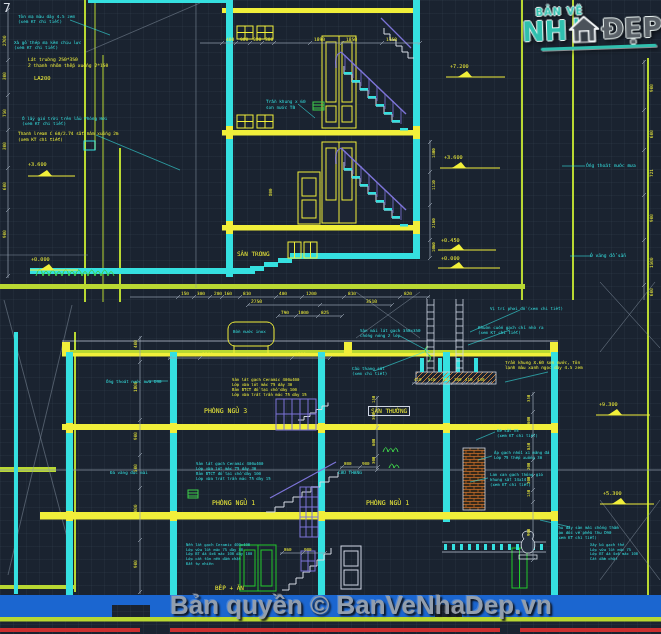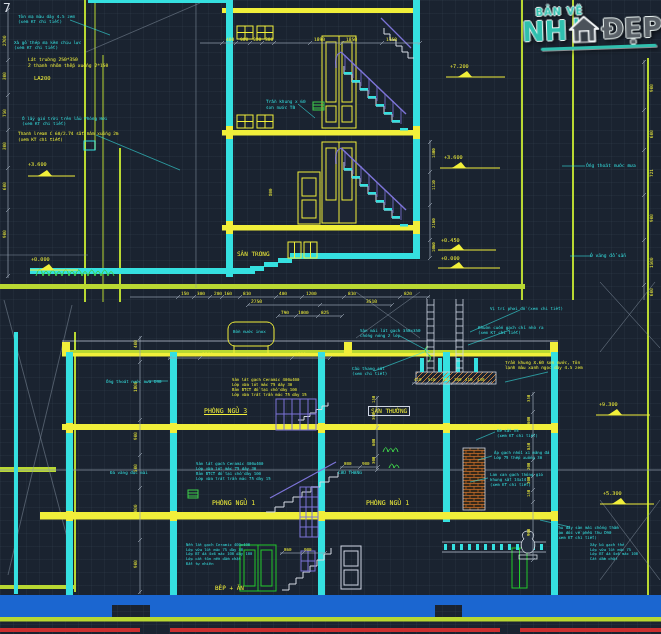--- a/index.html
+++ b/index.html
@@ -617,21 +617,21 @@
       <span class="anno" style="left: 505px; top: 360px; color: rgb(241, 239, 58); font-size: 4.3px;">Trần khung X.60 sơn nước, Tôn
 lạnh màu xanh ngọc dày 4.5 zem</span>
       <span class="anno" style="left: 368px; top: 406px; color: rgb(241, 239, 58); font-size: 6px; border: 0.5px solid rgb(207, 214, 228); padding: 0px 2px;">SÂN THƯỜNG</span>
       <span class="anno" style="left: 352px; top: 366px; color: rgb(53, 224, 224); font-size: 4.2px;">Cầu thang sắt
 (xem chi tiết)</span>
       <span class="anno" style="left: 338px; top: 470px; color: rgb(53, 224, 224); font-size: 4.4px;">CẦU THANG</span>
       <span class="anno" style="left: 232px; top: 377px; color: rgb(241, 239, 58); font-size: 4px;">Sàn lát gạch Ceramic 400x400
 Lớp vữa lót mác 75 dày 30
 Bản BTCT đổ tại chỗ dày 100
 Lớp vữa trát trần mác 75 dày 15</span>
-      <span class="anno" style="left: 204px; top: 407px; color: rgb(241, 239, 58); font-size: 6.5px; text-decoration: underline;">PHÒNG NGỦ 3</span>
+      <span class="anno" style="left: 204px; top: 407px; color: rgb(241, 239, 58); font-size: 6.5px;">PHÒNG NGỦ 3</span>
       <span class="anno" style="left: 196px; top: 461px; color: rgb(53, 224, 224); font-size: 4px;">Sàn lát gạch Ceramic 400x400
 Lớp vữa lót mác 75 dày 30
 Bản BTCT đổ tại chỗ dày 100
 Lớp vữa trát trần mác 75 dày 15</span>
       <span class="anno" style="left: 212px; top: 499px; color: rgb(241, 239, 58); font-size: 6.5px;">PHÒNG NGỦ 1</span>
       <span class="anno" style="left: 366px; top: 499px; color: rgb(241, 239, 58); font-size: 6.5px;">PHÒNG NGỦ 1</span>
       <span class="anno" style="left: 215px; top: 584px; color: rgb(241, 239, 58); font-size: 6px;">BẾP + ĂN</span>
       <span class="anno" style="left: 186px; top: 543px; color: rgb(53, 224, 224); font-size: 3.8px;">Nền lát gạch Ceramic 400x400
 Lớp vữa lót mác 75 dày 30
 Lớp BT đá 4x6 mác 100 dày 100
@@ -662,14 +662,15 @@
     <svg width="36" height="32" viewBox="0 0 38 34">
       <rect x="8" y="4" width="5" height="9" fill="#2fbfae" stroke="#f2f5f7" stroke-width="1.2"></rect>
       <path d="M19,3 L35,17 L31,17 L31,31 L7,31 L7,17 L3,17 Z" fill="#4b525a" stroke="#f2f5f7" stroke-width="2.2" stroke-linejoin="round"></path>
       <path d="M14,31 L14,19 L24,19 L24,31" fill="#343b44" stroke="#f2f5f7" stroke-width="1.8"></path>
     </svg>
     <span class="logo-dep">ĐẸP</span>
   </div>
   <div class="logo-underline"></div>
 </div>
 
+<div class="wm-footer">Bản quyền © BanVeNhaDep.vn</div>
 
 </div>
 
 </body></html>

